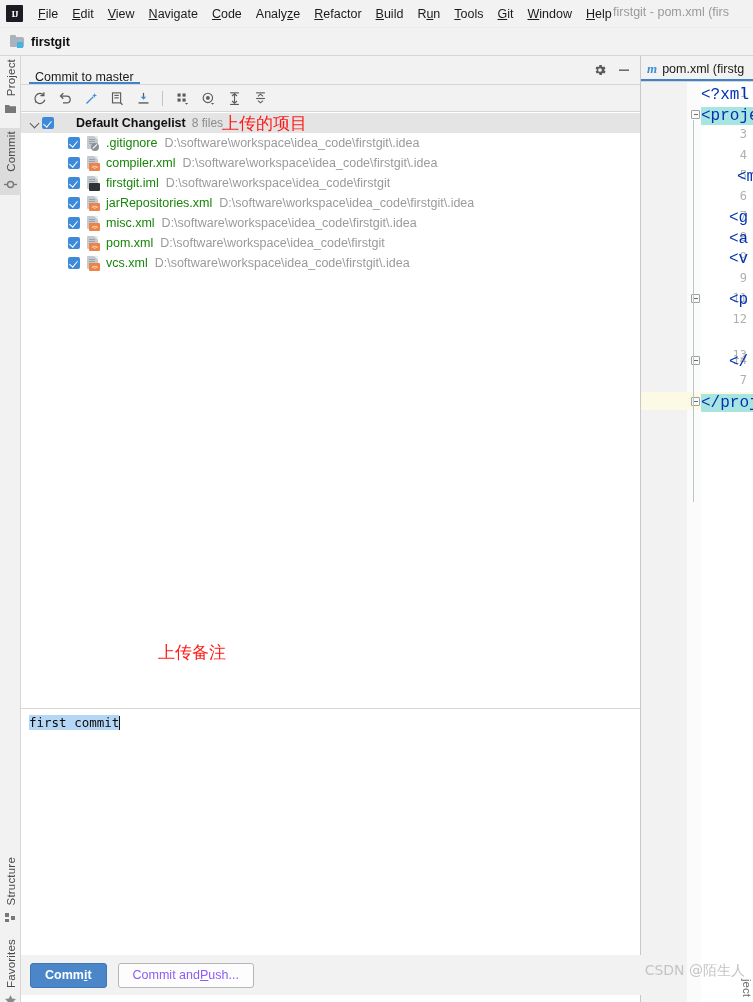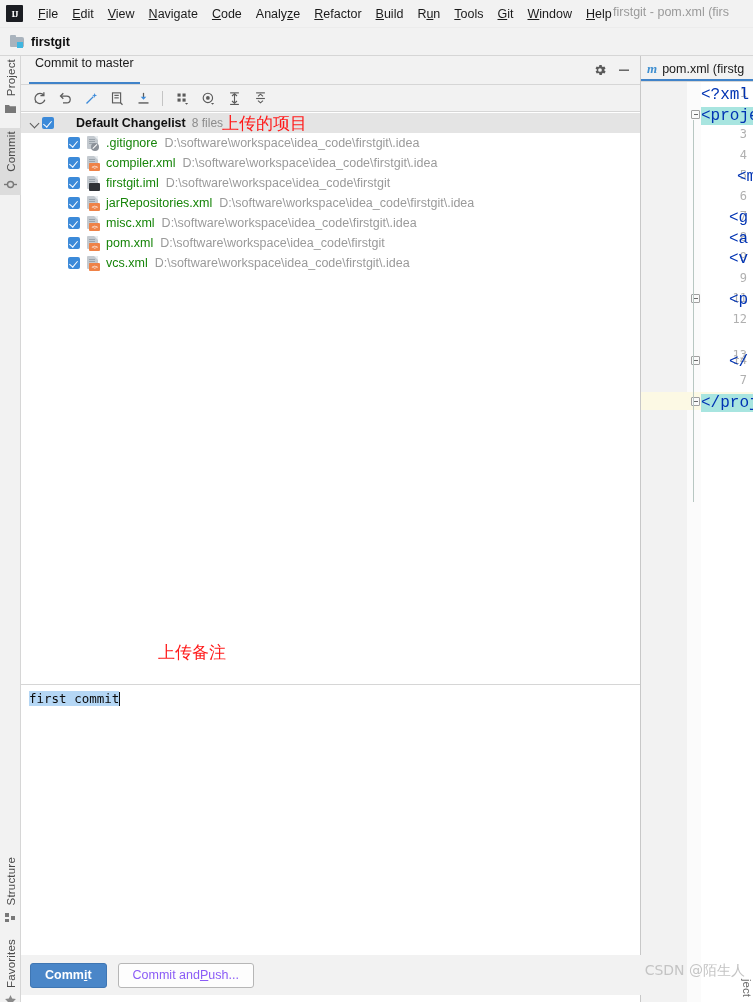--- a/index.html
+++ b/index.html
@@ -69,21 +69,21 @@
   
   .commitwin {
     position: absolute; left: 21px; top: 56px; width: 620px; height: 946px;
     background: #ffffff; border-right: 1px solid #c8c8c8;
   }
   .cw-header {
     position: relative; height: 29px; background: #f2f2f2;
     border-bottom: 1px solid #d6d6d6; display: flex; align-items: stretch;
   }
   .cw-tab {
-    padding: 0 14px; display: flex; align-items: flex-start; font-size: 12.5px;
+    padding: 0 14px; display: flex; align-items: flex-end; font-size: 12.5px;
     color: #1b1b1b; position: relative;
   }
   .cw-tab::after {
     content: ""; position: absolute; left: 8px; right: 8px; bottom: 0; height: 2px; background: #4083c9;
   }
   .cw-hdr-actions { margin-left: auto; display: flex; align-items: center; gap: 10px; padding-right: 9px; }
 
   .cw-toolbar {
     height: 27px; background: #f2f2f2; border-bottom: 1px solid #d6d6d6;
     display: flex; align-items: center; padding-left: 6px; gap: 2px;
@@ -158,21 +158,21 @@
   .amend-cb {
     width: 12px; height: 12px; border: 1px solid #8d8d8d; background: #fff; border-radius: 2px;
     flex: none; margin-right: 7px;
   }
   .amend-lbl { font-size: 12.5px; color: #1b1b1b; margin-right: 12px; }
   .amend-lbl u { text-decoration: underline; }
   .added-lbl { margin-left: auto; font-size: 12.5px; color: #3f8f35; }
 
   
   .msg-area {
-    position: absolute; left: 0; right: 0; top: 628px; height: 222px;
+    position: absolute; left: 0; right: 0; top: 652px; height: 222px;
     background: #fff; border-top: 1px solid #d6d6d6; padding: 6px 8px;
   }
   .msg-text {
     font-family: "DejaVu Sans Mono", monospace; font-size: 12.5px; color: #0b0b0b;
     background: #b5d7f5; display: inline; position: relative;
   }
   .caret {
     display: inline-block; width: 1px; height: 14px; background: #111;
     vertical-align: -3px; margin-left: 0px;
   }

